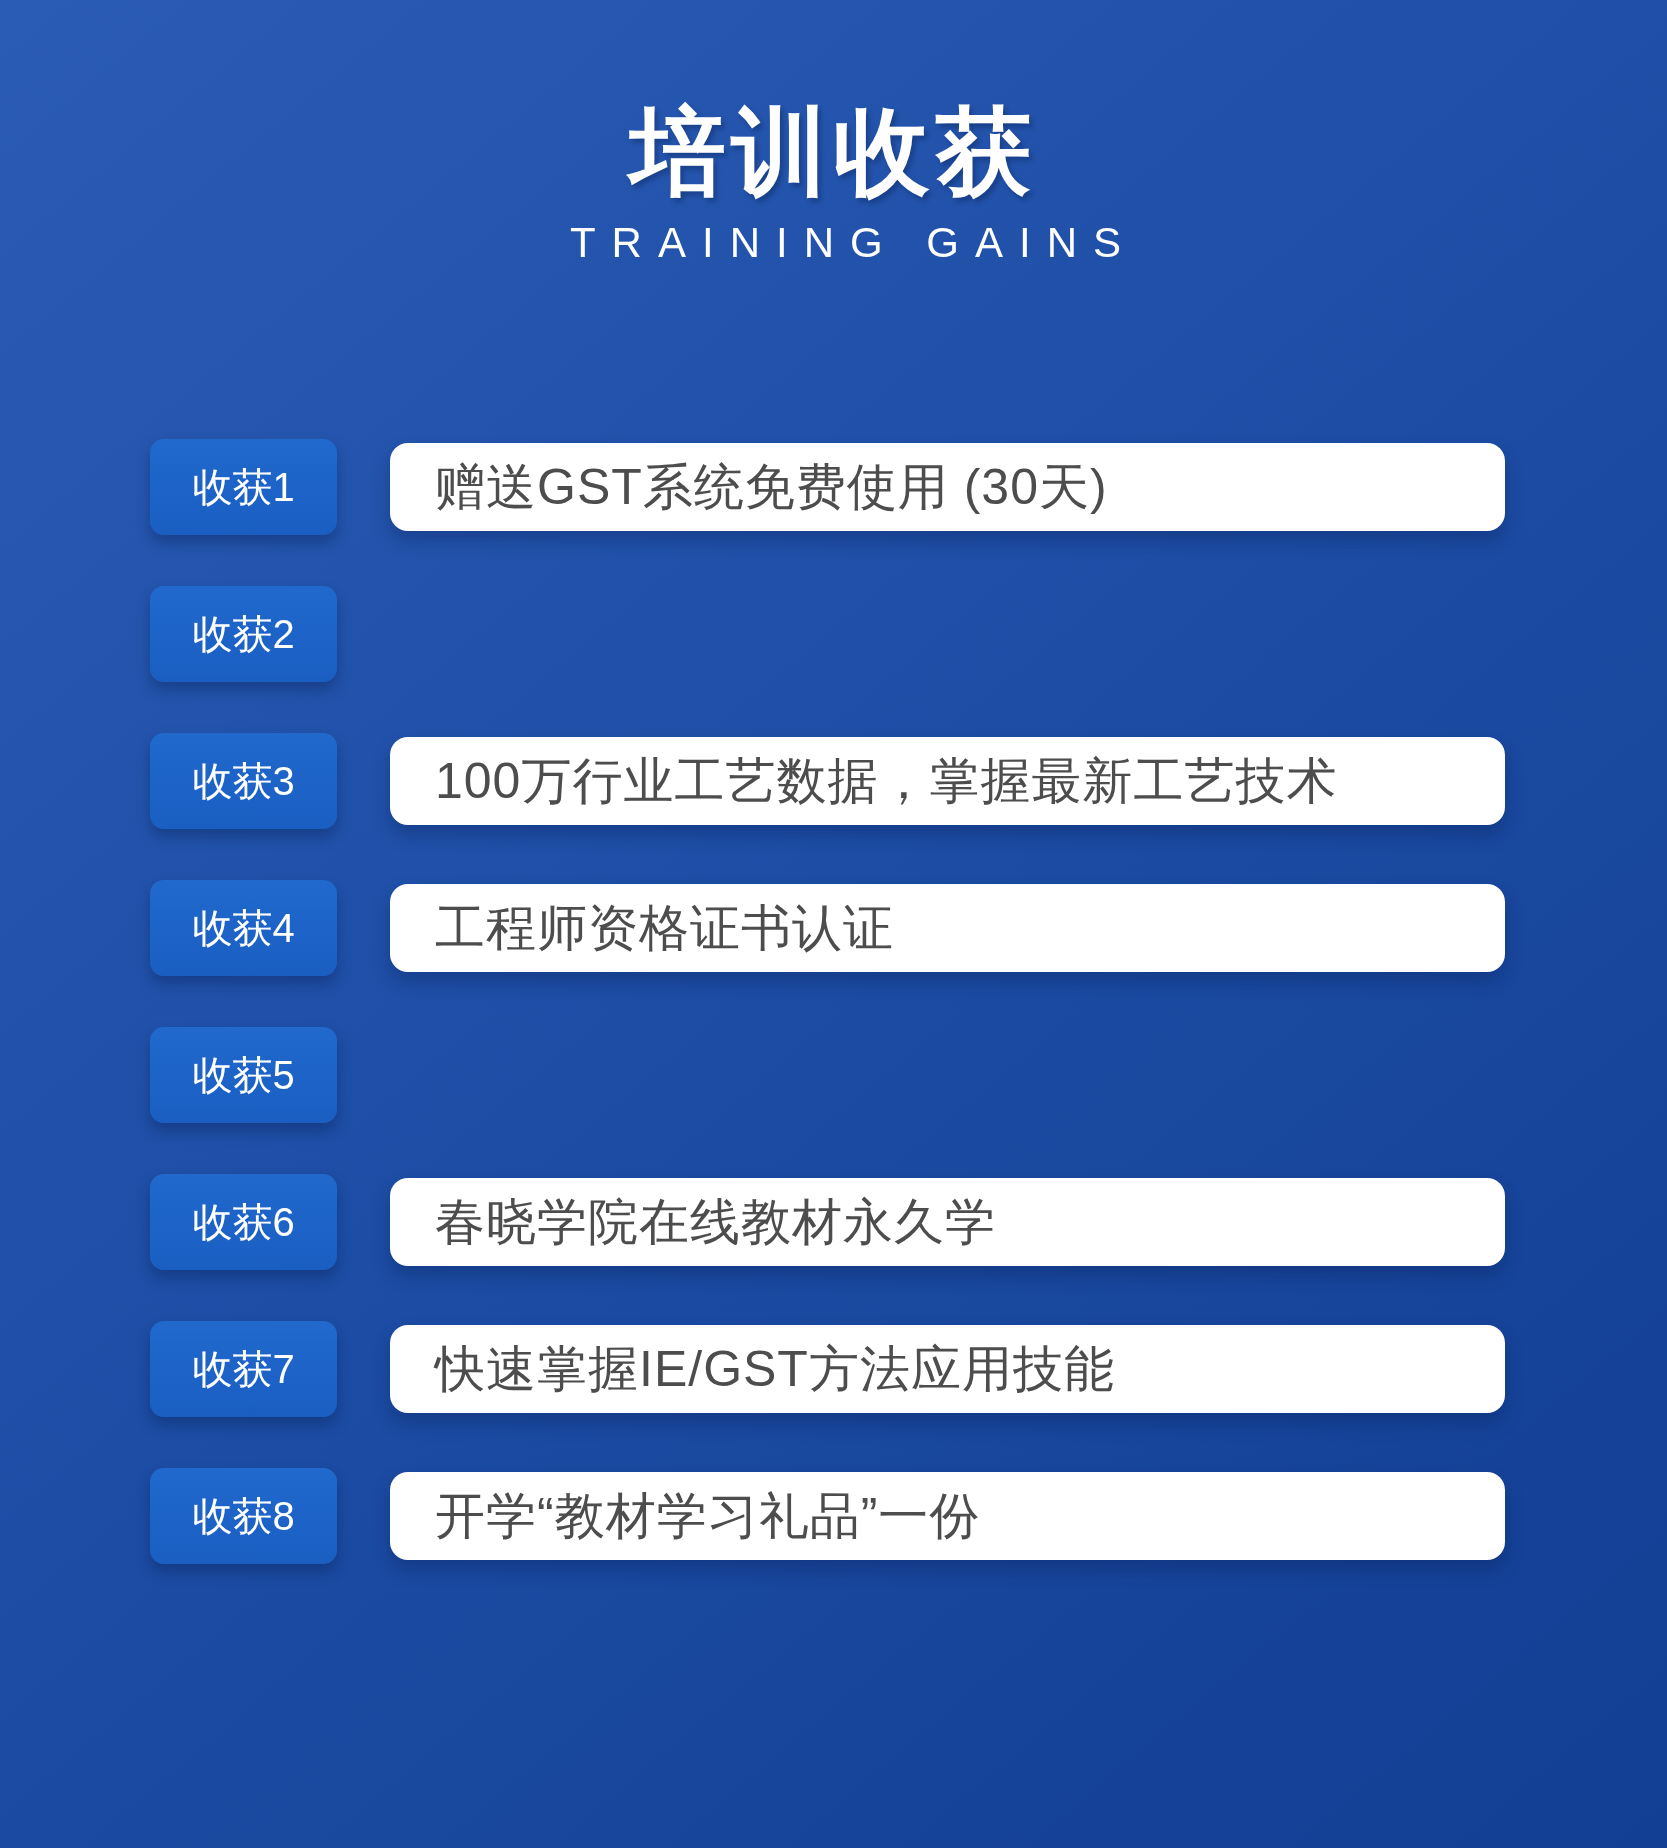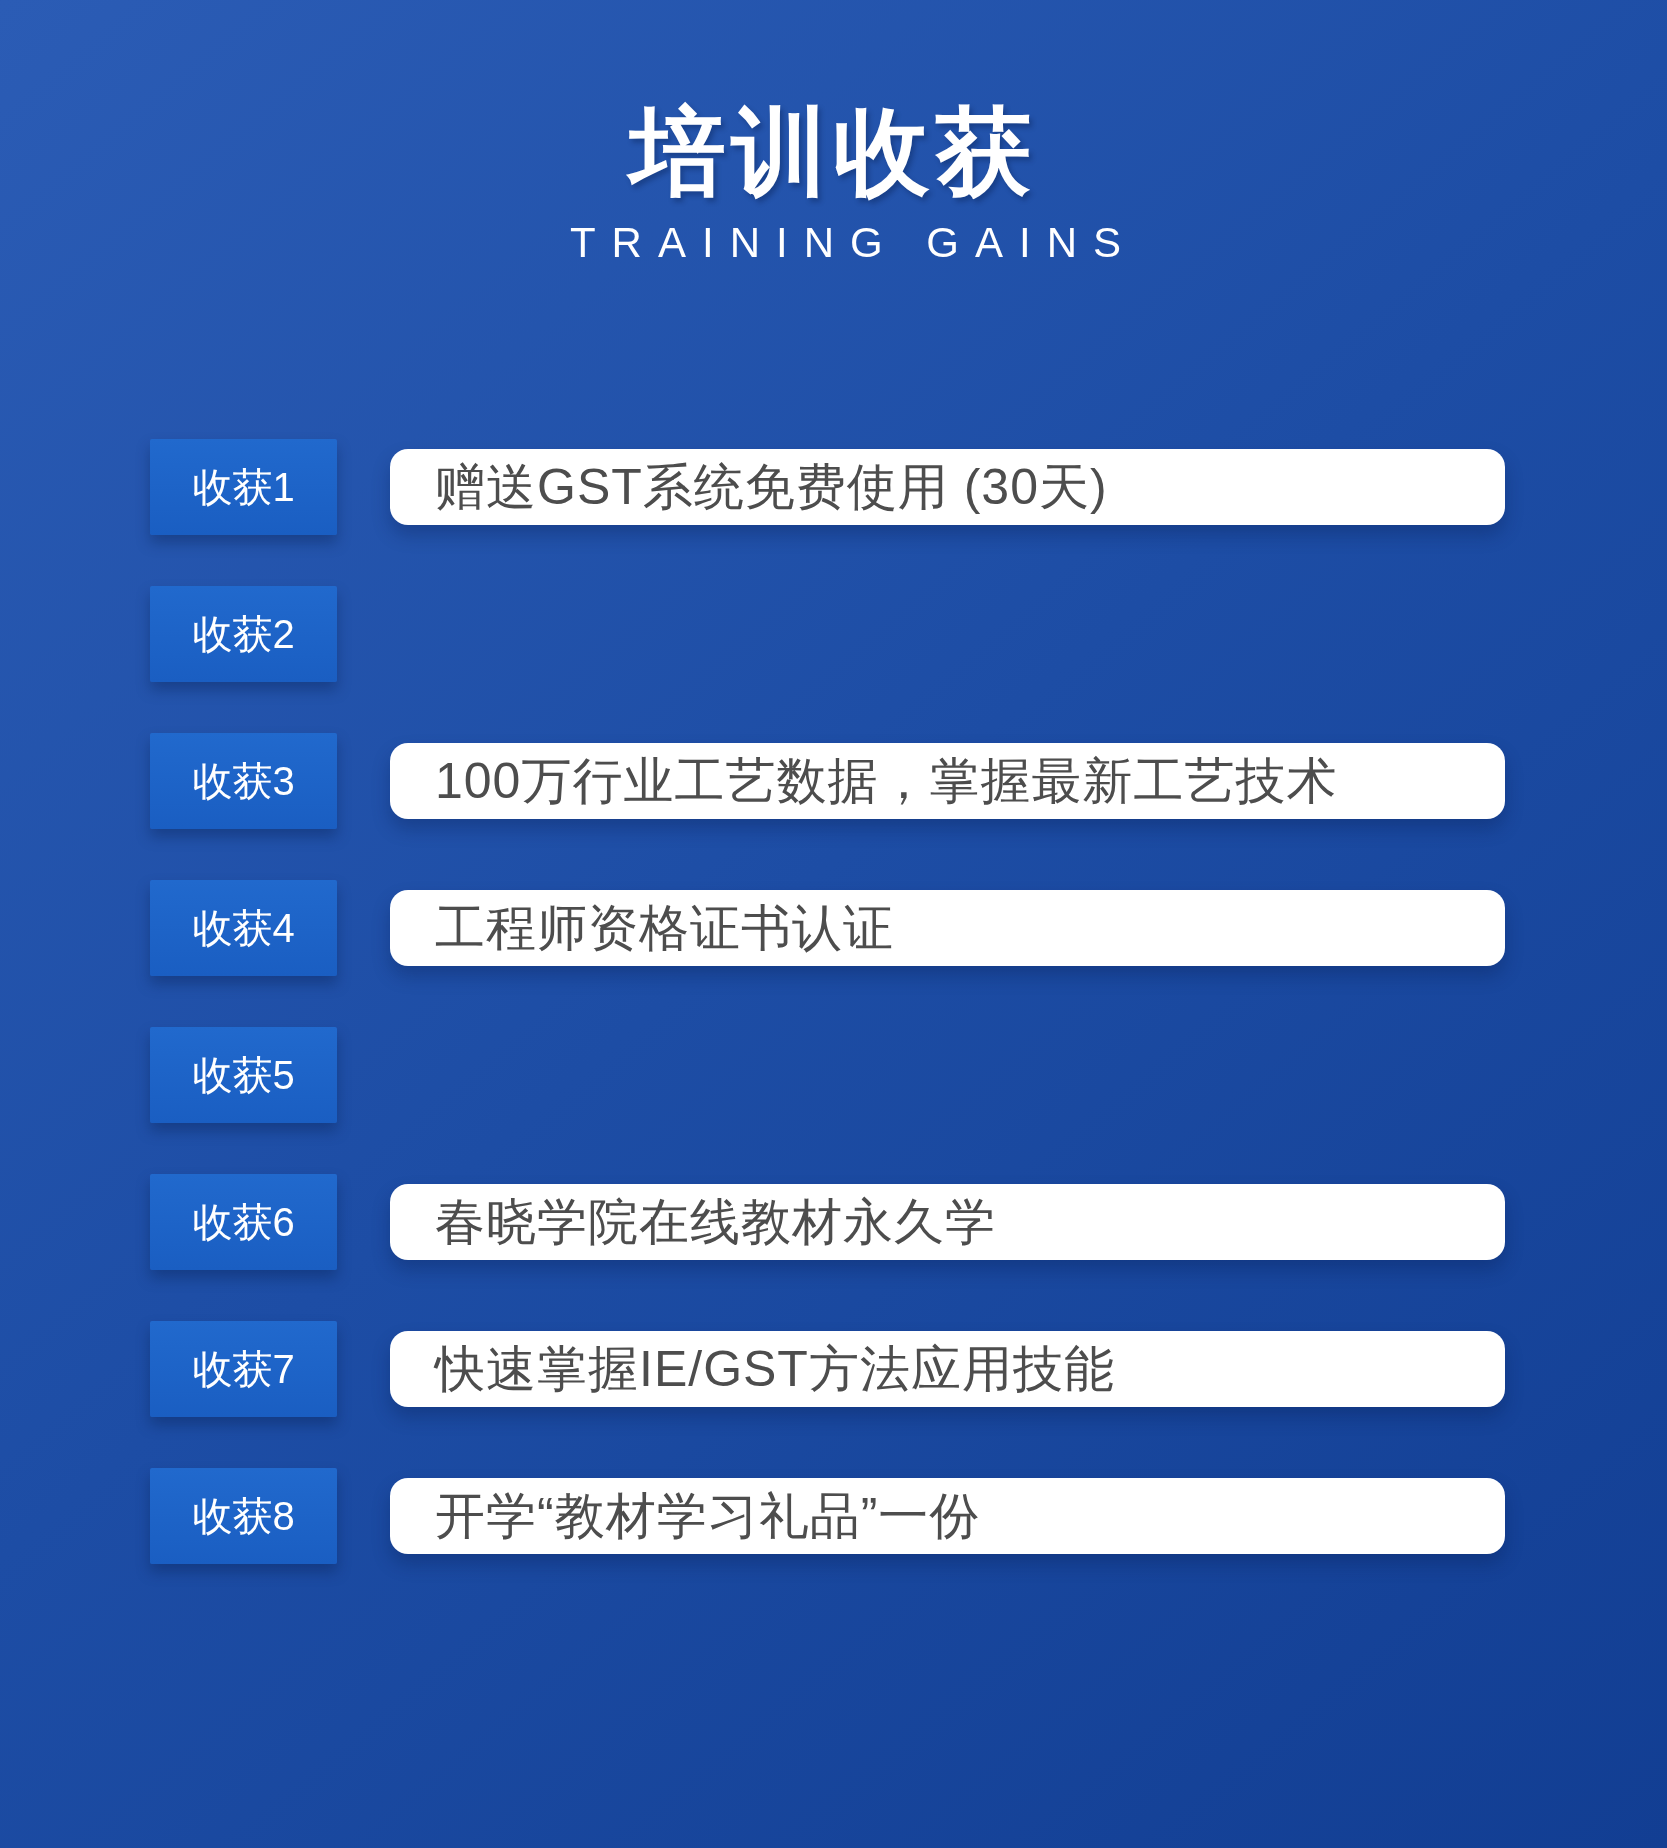--- a/index.html
+++ b/index.html
@@ -49,33 +49,33 @@
   }
   .row{
     display:flex;
     align-items:center;
     height:100px;
     margin:0 0 47px 150px;
   }
   .badge{
     width:187px;
     height:96px;
-    border-radius:2px;
+    border-radius:14px;
     background:linear-gradient(180deg,var(--badge-blue) 0%,var(--badge-blue-dark) 100%);
     box-shadow:0 8px 14px rgba(7,28,75,.35);
     display:flex;
     align-items:center;
     justify-content:center;
     color:var(--white);
     font-size:40px;
     flex:0 0 auto;
   }
   .card{
     width:1115px;
-    height:76px;
+    height:88px;
     margin-left:53px;
     background:var(--card-bg);
     border-radius:18px;
     box-shadow:0 10px 18px rgba(7,28,75,.30);
     display:flex;
     align-items:center;
     padding-left:45px;
     box-sizing:border-box;
     font-size:50px;
     letter-spacing:1px;

